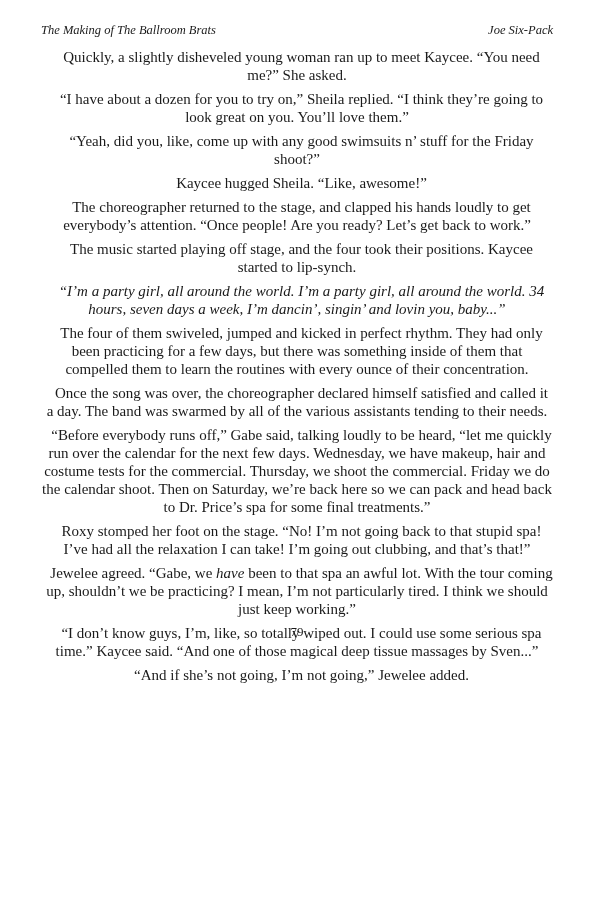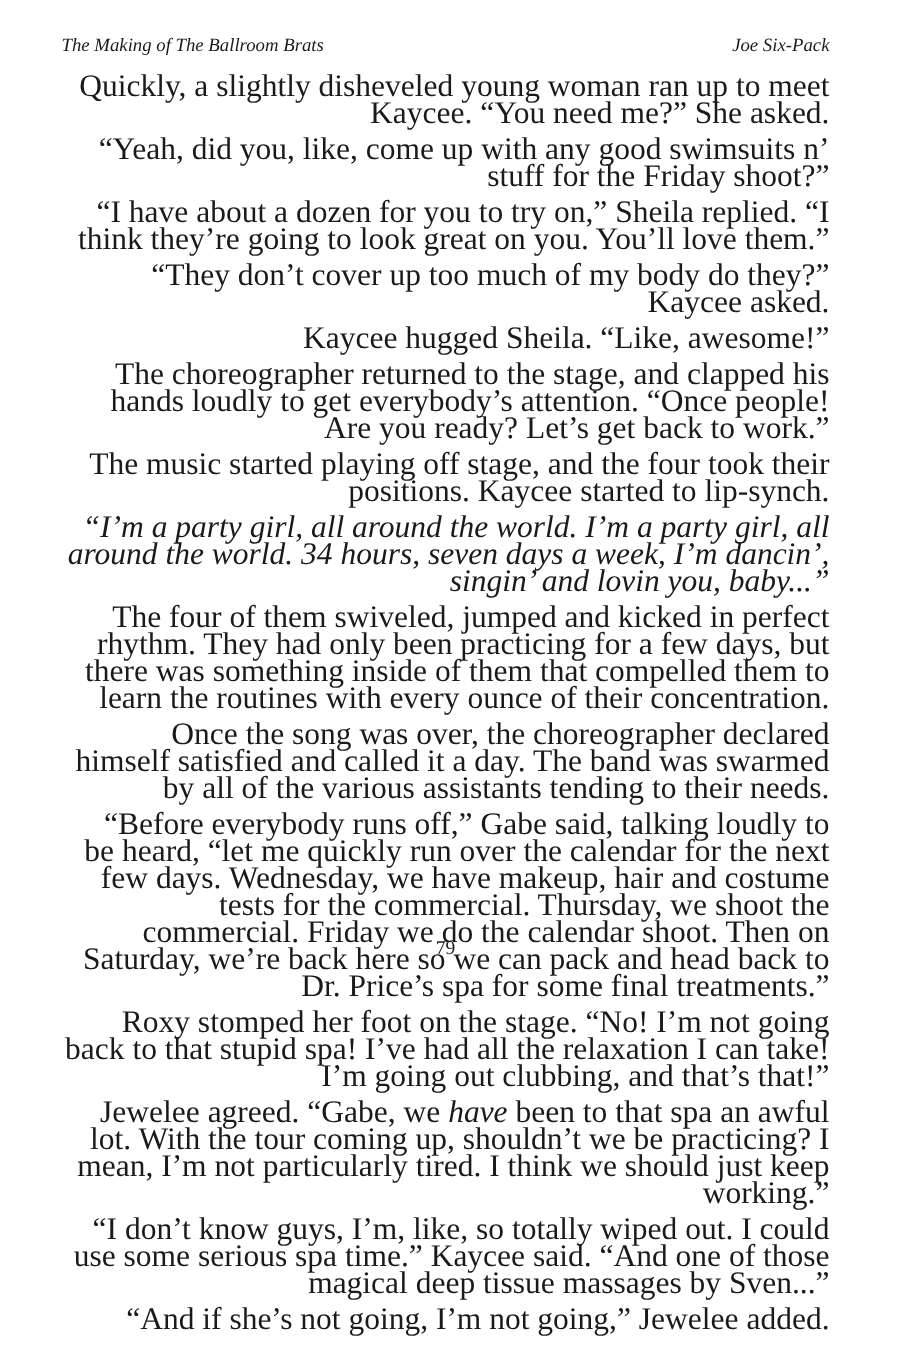--- a/index.html
+++ b/index.html
@@ -26,24 +26,24 @@
     display: flex;
     justify-content: space-between;
     align-items: baseline;
     font-style: italic;
     font-size: 12.5px;
     line-height: 15px;
     margin-bottom: 10px;
   }
   .body-text p {
     margin: 0 0 6px 0;
-    font-size: 21px;
+    font-size: 15px;
     line-height: 18px;
     text-indent: 9px;
-    text-align: right;
+    text-align: center;
     hyphens: auto;
     -webkit-hyphens: auto;
   }
   .body-text p.lyrics {
     font-style: italic;
   }
   .body-text span.em {
     font-style: italic;
   }
   .page-footer {
@@ -61,23 +61,22 @@
 
 <div class="page">
 
   <div class="running-header">
     <span>The Making of The Ballroom Brats</span>
     <span>Joe Six-Pack</span>
   </div>
 
   <div class="body-text">
       <p><span>Quickly, a slightly disheveled young woman ran up to meet Kaycee. “You need me?” She asked.</span></p>
+      <p><span>“I have about a dozen for you to try on,” Sheila replied. “I think they’re going to look great on you. You’ll love them.”</span></p>
       <p><span>“Yeah, did you, like, come up with any good swimsuits n’ stuff for the Friday shoot?”</span></p>
-      <p><span>“I have about a dozen for you to try on,” Sheila replied. “I think they’re going to look great on you. You’ll love them.”</span></p>
-      <p><span>“They don’t cover up too much of my body do they?” Kaycee asked.</span></p>
       <p><span>Kaycee hugged Sheila. “Like, awesome!”</span></p>
       <p><span>The choreographer returned to the stage, and clapped his hands loudly to get everybody’s attention. “Once people! Are you ready? Let’s get back to work.”</span></p>
       <p><span>The music started playing off stage, and the four took their positions. Kaycee started to lip-synch.</span></p>
       <p class="lyrics"><span>“I’m a party girl, all around the world. I’m a party girl, all around the world. 34 hours, seven days a week, I’m dancin’, singin’ and lovin you, baby...”</span></p>
       <p><span>The four of them swiveled, jumped and kicked in perfect rhythm. They had only been practicing for a few days, but there was something inside of them that compelled them to learn the routines with every ounce of their concentration.</span></p>
       <p><span>Once the song was over, the choreographer declared himself satisfied and called it a day. The band was swarmed by all of the various assistants tending to their needs.</span></p>
       <p><span>“Before everybody runs off,” Gabe said, talking loudly to be heard, “let me quickly run over the calendar for the next few days. Wednesday, we have makeup, hair and costume tests for the commercial. Thursday, we shoot the commercial. Friday we do the calendar shoot. Then on Saturday, we’re back here so we can pack and head back to Dr. Price’s spa for some final treatments.”</span></p>
       <p><span>Roxy stomped her foot on the stage. “No! I’m not going back to that stupid spa! I’ve had all the relaxation I can take! I’m going out clubbing, and that’s that!”</span></p>
       <p><span>Jewelee agreed. “Gabe, we </span><span class="em">have</span><span> been to that spa an awful lot. With the tour coming up, shouldn’t we be practicing? I mean, I’m not particularly tired. I think we should just keep working.”</span></p>
       <p><span>“I don’t know guys, I’m, like, so totally wiped out. I could use some serious spa time.” Kaycee said. “And one of those magical deep tissue massages by Sven...”</span></p>

